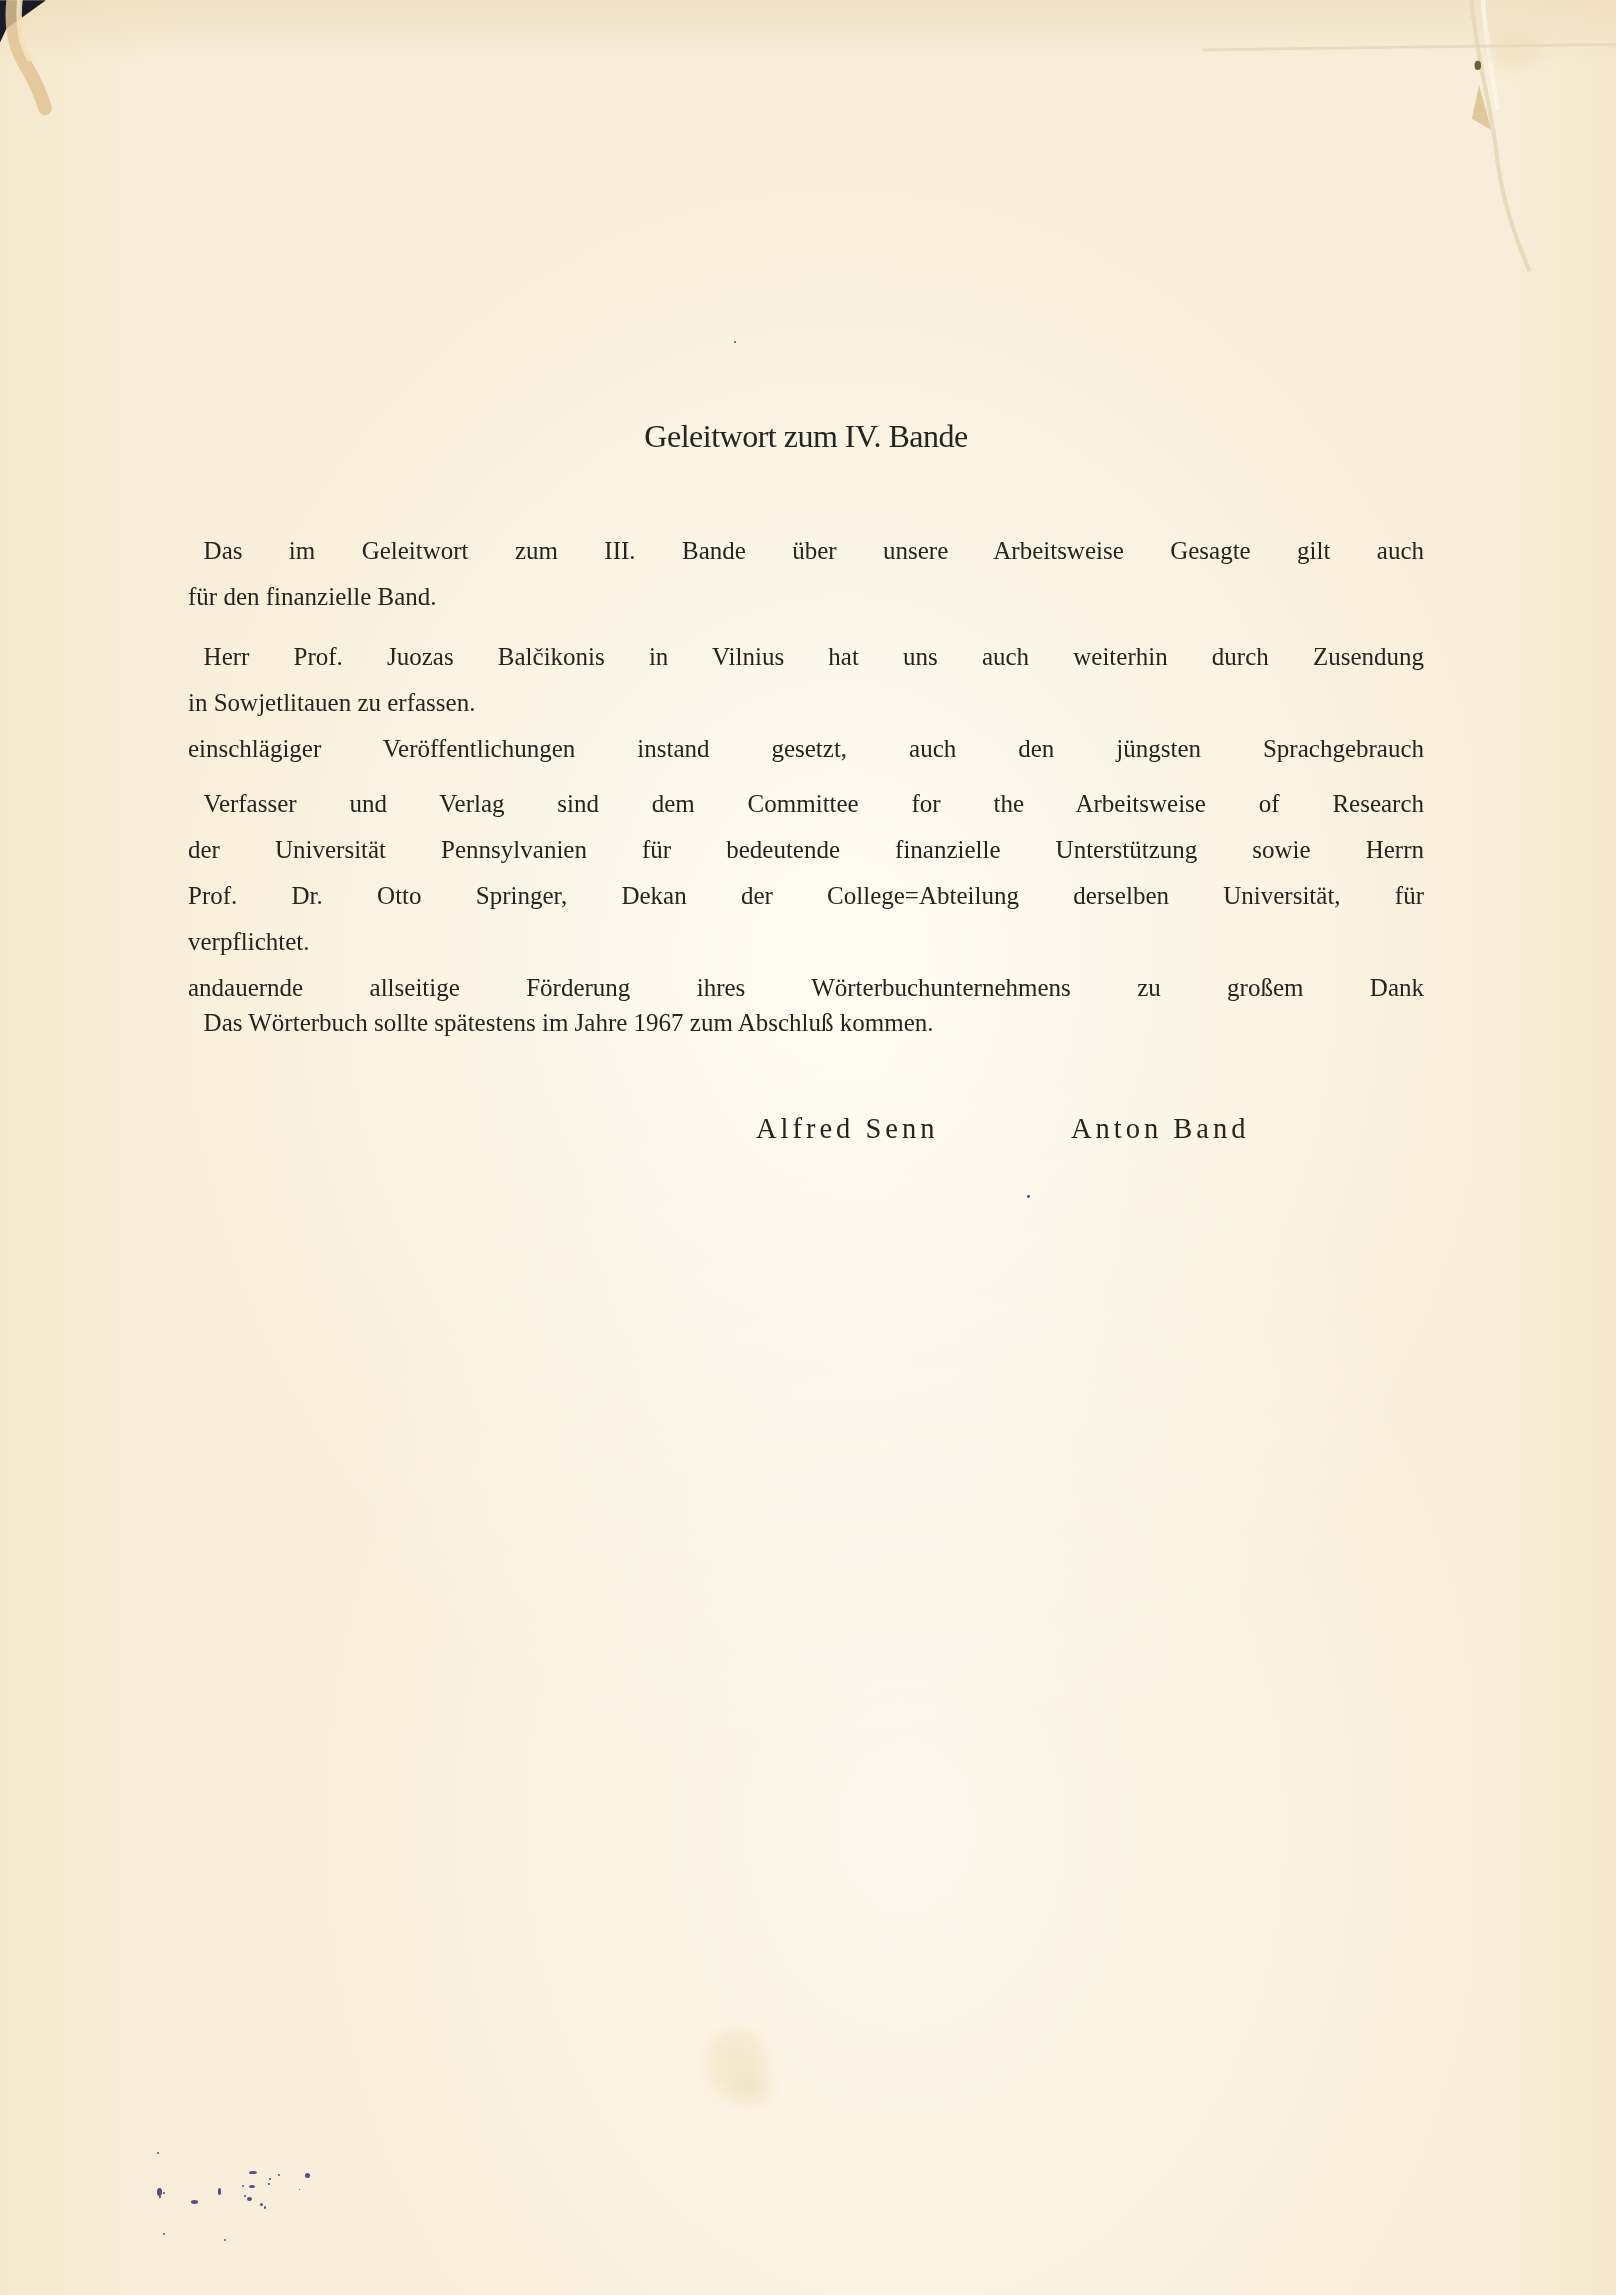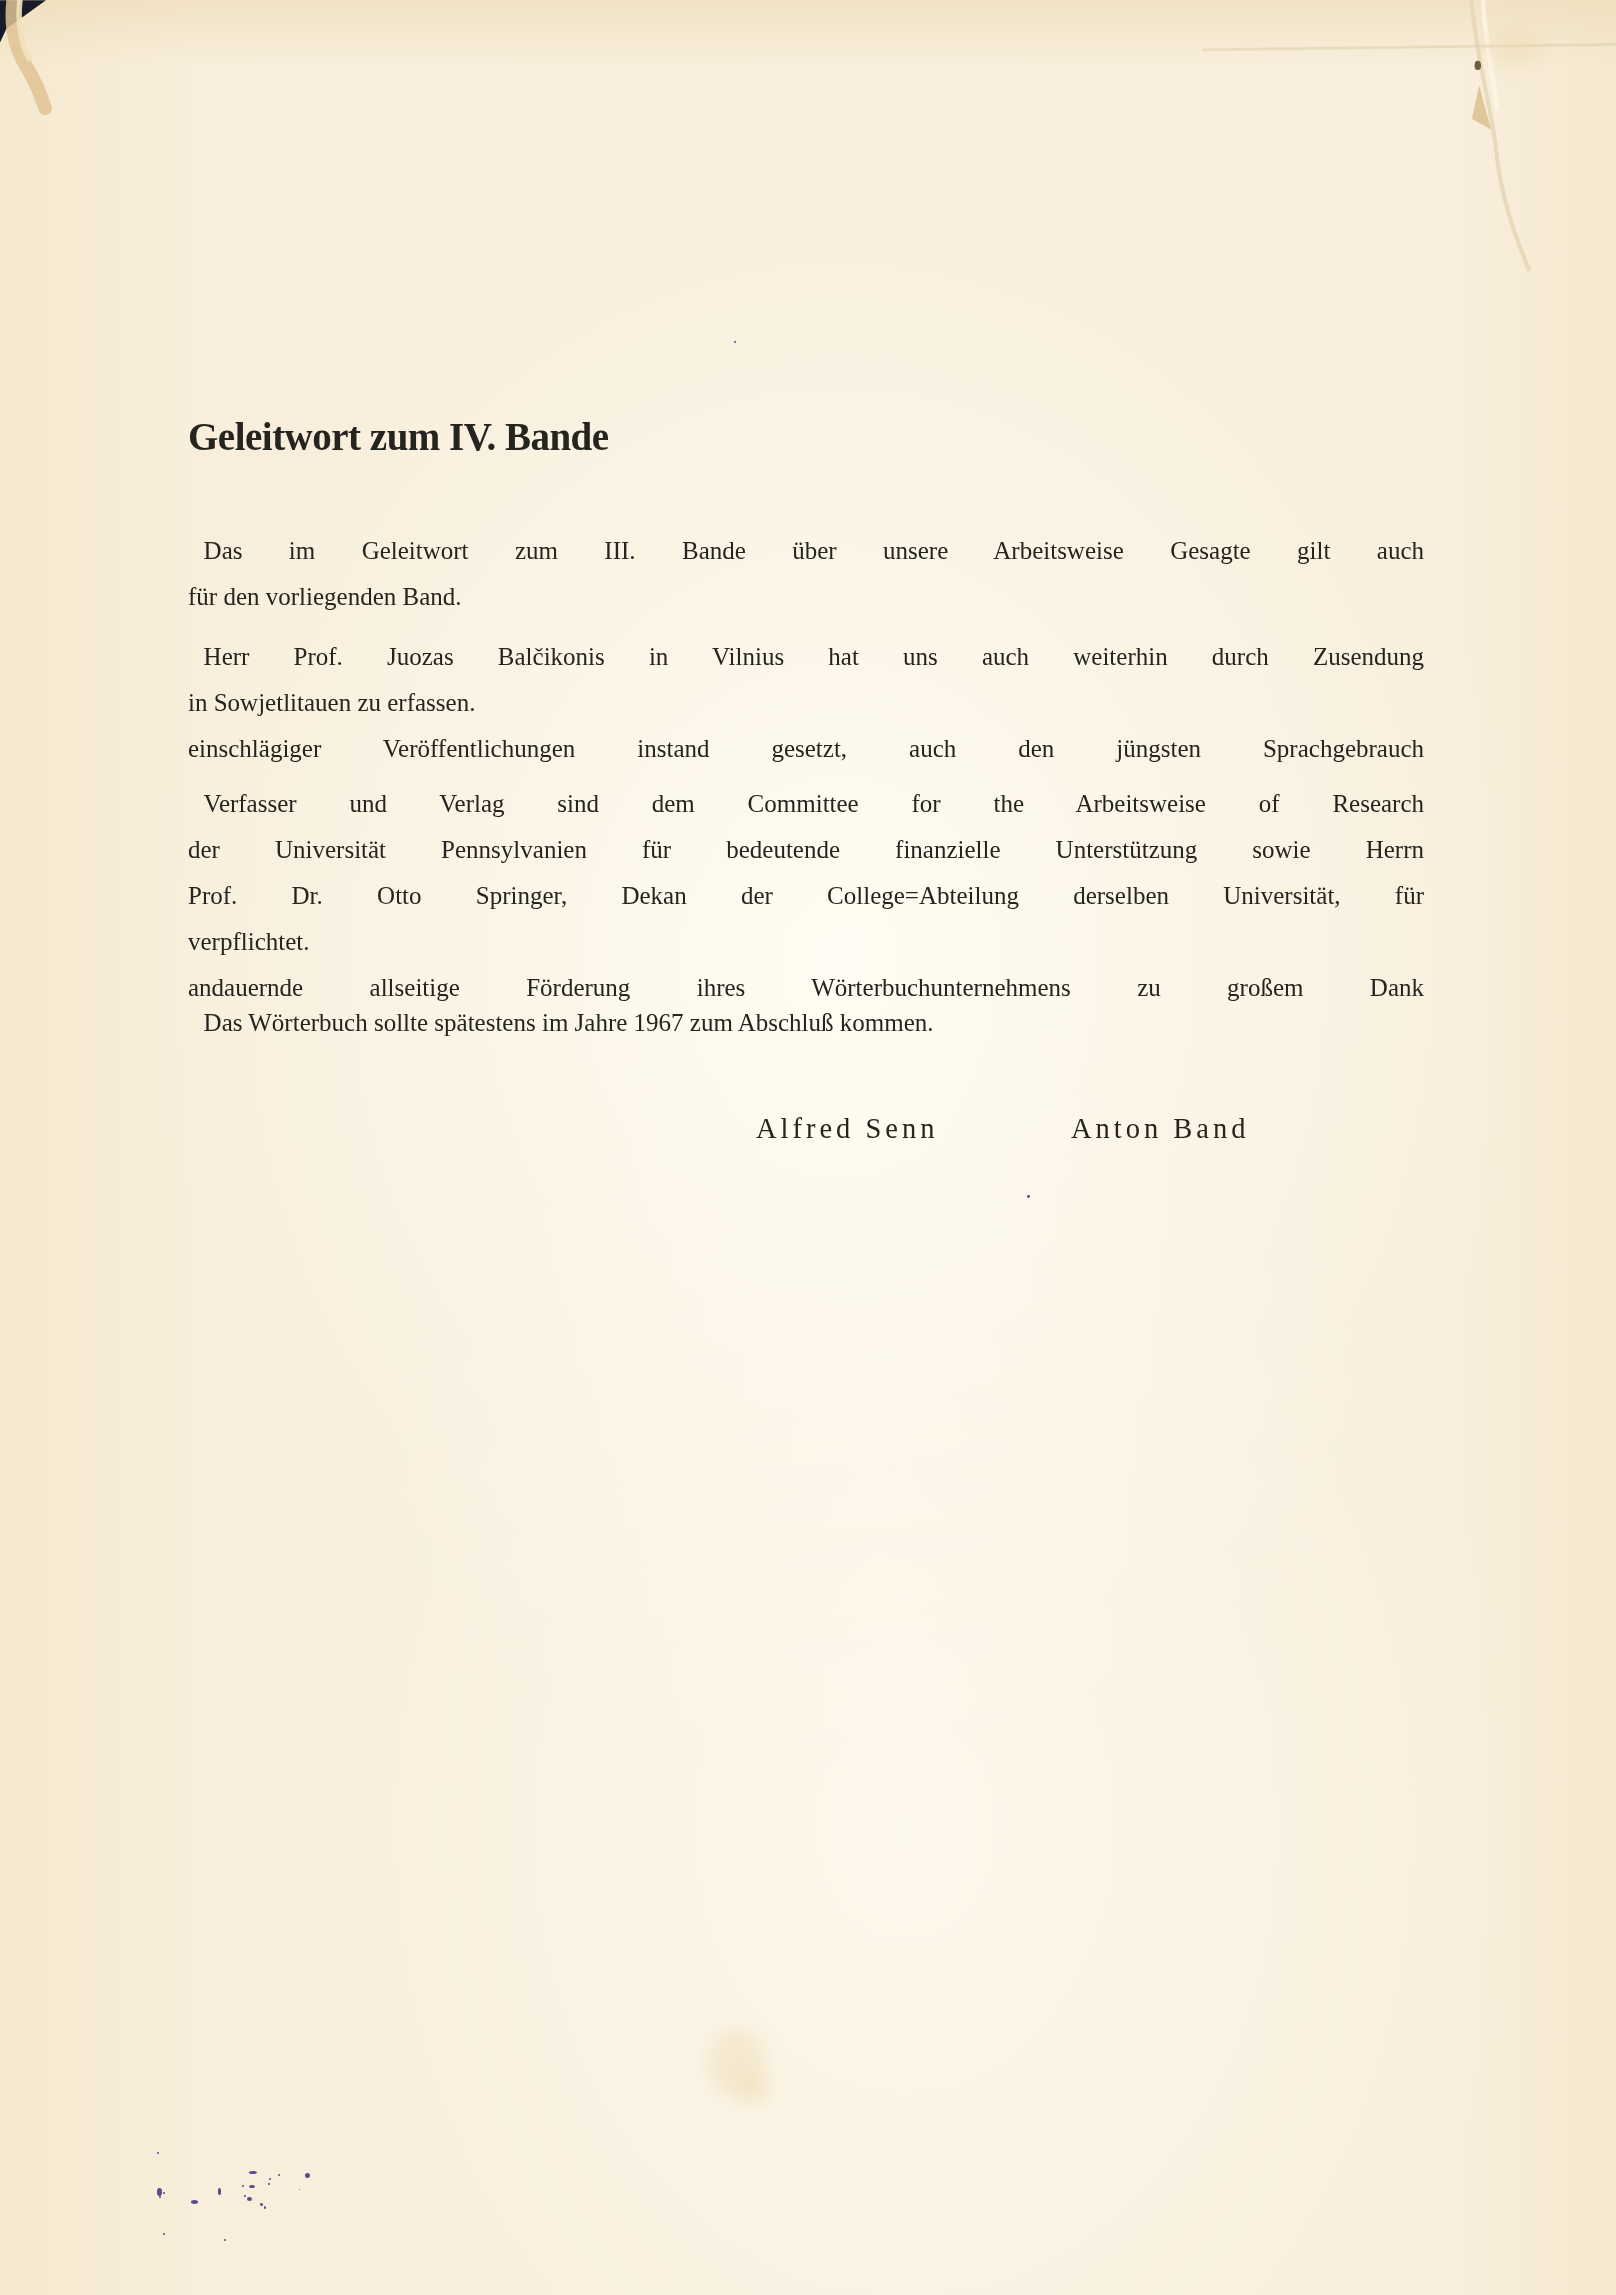--- a/index.html
+++ b/index.html
@@ -13,22 +13,22 @@
       radial-gradient(50% 40% at 56% 72%, rgba(255,252,242,0.75), rgba(255,252,242,0) 78%),
       linear-gradient(180deg, rgba(236,216,178,0.55), rgba(236,216,178,0) 64px),
       linear-gradient(90deg, rgba(243,228,196,0.55), rgba(243,228,196,0) 193px),
       linear-gradient(270deg, rgba(240,222,186,0.38), rgba(240,222,186,0) 147px),
       linear-gradient(0deg, rgba(238,218,180,0.45), rgba(238,218,180,0) 64px);
     font-family:"Liberation Serif","DejaVu Serif",serif;
     color:var(--ink,#26241f);
   }
   .heading{
     position:absolute;left:188px;top:411px;width:1236px;
-    text-align:left;
-    font-size:39px;line-height:51px;font-weight:bold;
+    text-align:center;
+    font-size:32px;line-height:51px;font-weight:normal;
     letter-spacing:-0.5px;
   }
   .para{position:absolute;left:188px;width:1236px;}
   .para-1{top:528px;}
   .para-2{top:634px;}
   .para-3{top:781px;}
   .para-4{top:1000px;}
   .line{
     font-size:25px;line-height:46px;height:46px;
     text-align:justify;text-align-last:justify;
@@ -105,21 +105,21 @@
       <div class="speck" style="left: 163px; top: 2233px; width: 2.3px; height: 2.3px;"></div>
       <div class="speck" style="left: 224px; top: 2239px; width: 1.8px; height: 1.8px;"></div>
       <div class="speck" style="left: 1027px; top: 1195px; width: 2.8px; height: 2.8px;"></div>
       <div class="speck" style="left: 734px; top: 341px; width: 1.8px; height: 1.8px;"></div>
     </div>
 
   <div class="heading">Geleitwort zum IV. Bande</div>
 
   <div class="para para-1">
     <div class="line first">Das im Geleitwort zum III. Bande über unsere Arbeitsweise Gesagte gilt auch</div>
-    <div class="line last">für den vorliegenden Band.</div>
+    <div class="line last">für den finanzielle Band.</div>
   </div>
 
   <div class="para para-2">
     <div class="line first">Herr Prof. Juozas Balčikonis in Vilnius hat uns auch weiterhin durch Zusendung</div>
     <div class="line last">in Sowjetlitauen zu erfassen.</div>
     <div class="line">einschlägiger Veröffentlichungen instand gesetzt, auch den jüngsten Sprachgebrauch</div>
   </div>
 
   <div class="para para-3">
     <div class="line first">Verfasser und Verlag sind dem Committee for the Arbeitsweise of Research</div>

